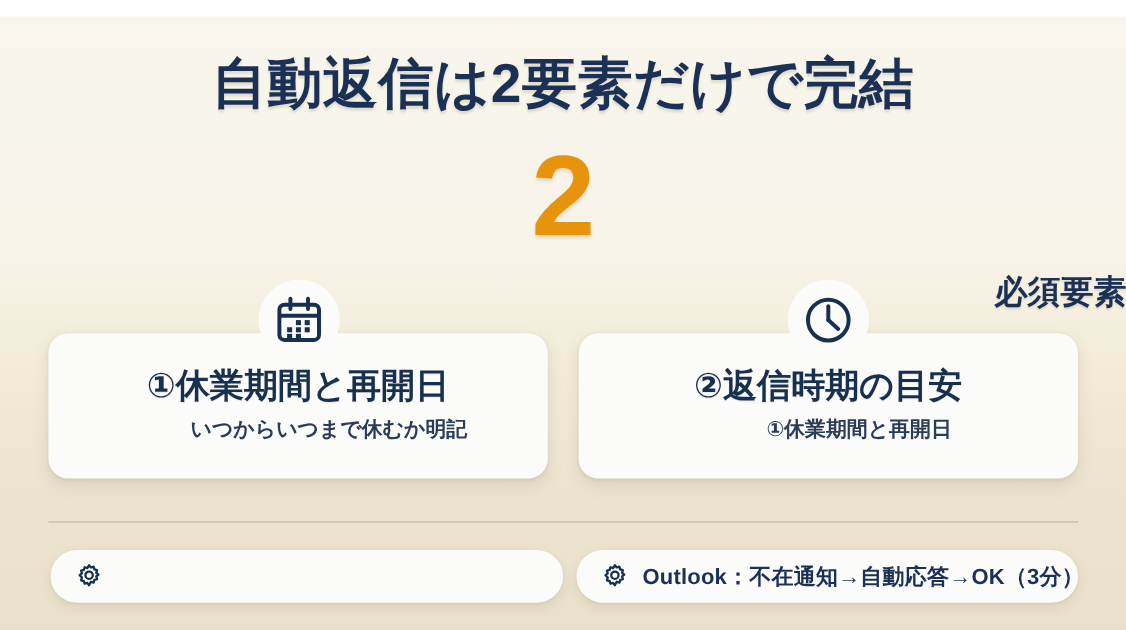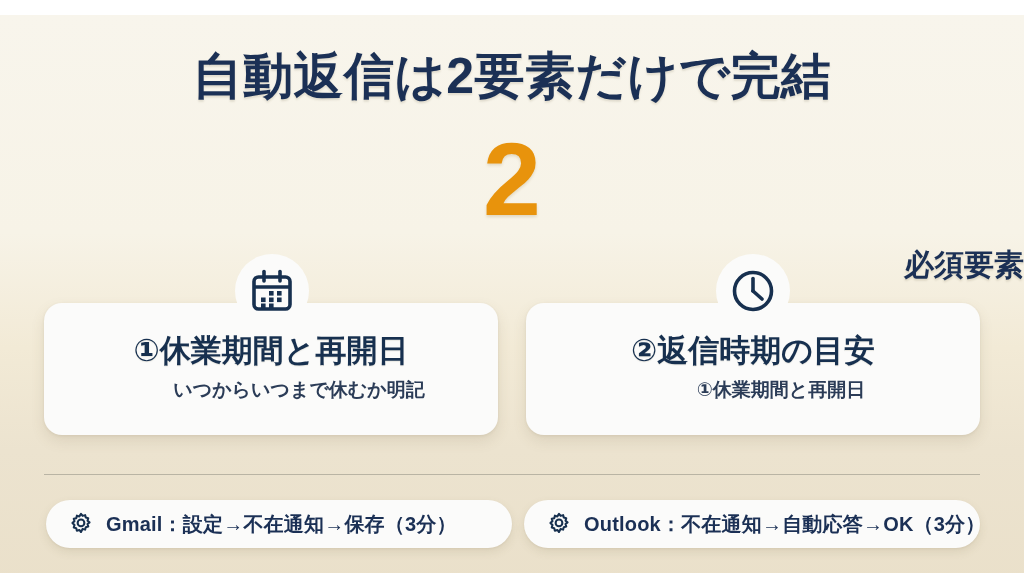--- a/index.html
+++ b/index.html
@@ -218,21 +218,20 @@
 
   <div class="divider"></div>
 
   <div class="pill pill-left">
     <span class="pill-icon">
       <svg width="26" height="26" viewBox="0 0 24 24" fill="none">
         <path d="M12 2.6l1.5 1.9 2.3-.7.6 2.3 2.3.6-.7 2.3 1.9 1.5-1.9 1.5.7 2.3-2.3.6-.6 2.3-2.3-.7L12 19.4l-1.5-1.9-2.3.7-.6-2.3-2.3-.6.7-2.3L4.1 11l1.9-1.5-.7-2.3 2.3-.6.6-2.3 2.3.7L12 2.6z" stroke="#17304f" stroke-width="1.9" stroke-linejoin="round" fill="none"></path>
         <circle cx="12" cy="11" r="3.1" stroke="#17304f" stroke-width="1.9" fill="none"></circle>
       </svg>
     </span>
-    <span class="pill-text">Gmail：設定→不在通知→保存（3分）</span>
   </div>
 
   <div class="pill pill-right">
     <span class="pill-icon">
       <svg width="26" height="26" viewBox="0 0 24 24" fill="none">
         <path d="M12 2.6l1.5 1.9 2.3-.7.6 2.3 2.3.6-.7 2.3 1.9 1.5-1.9 1.5.7 2.3-2.3.6-.6 2.3-2.3-.7L12 19.4l-1.5-1.9-2.3.7-.6-2.3-2.3-.6.7-2.3L4.1 11l1.9-1.5-.7-2.3 2.3-.6.6-2.3 2.3.7L12 2.6z" stroke="#17304f" stroke-width="1.9" stroke-linejoin="round" fill="none"></path>
         <circle cx="12" cy="11" r="3.1" stroke="#17304f" stroke-width="1.9" fill="none"></circle>
       </svg>
     </span>
     <span class="pill-text">Outlook：不在通知→自動応答→OK（3分）</span>

